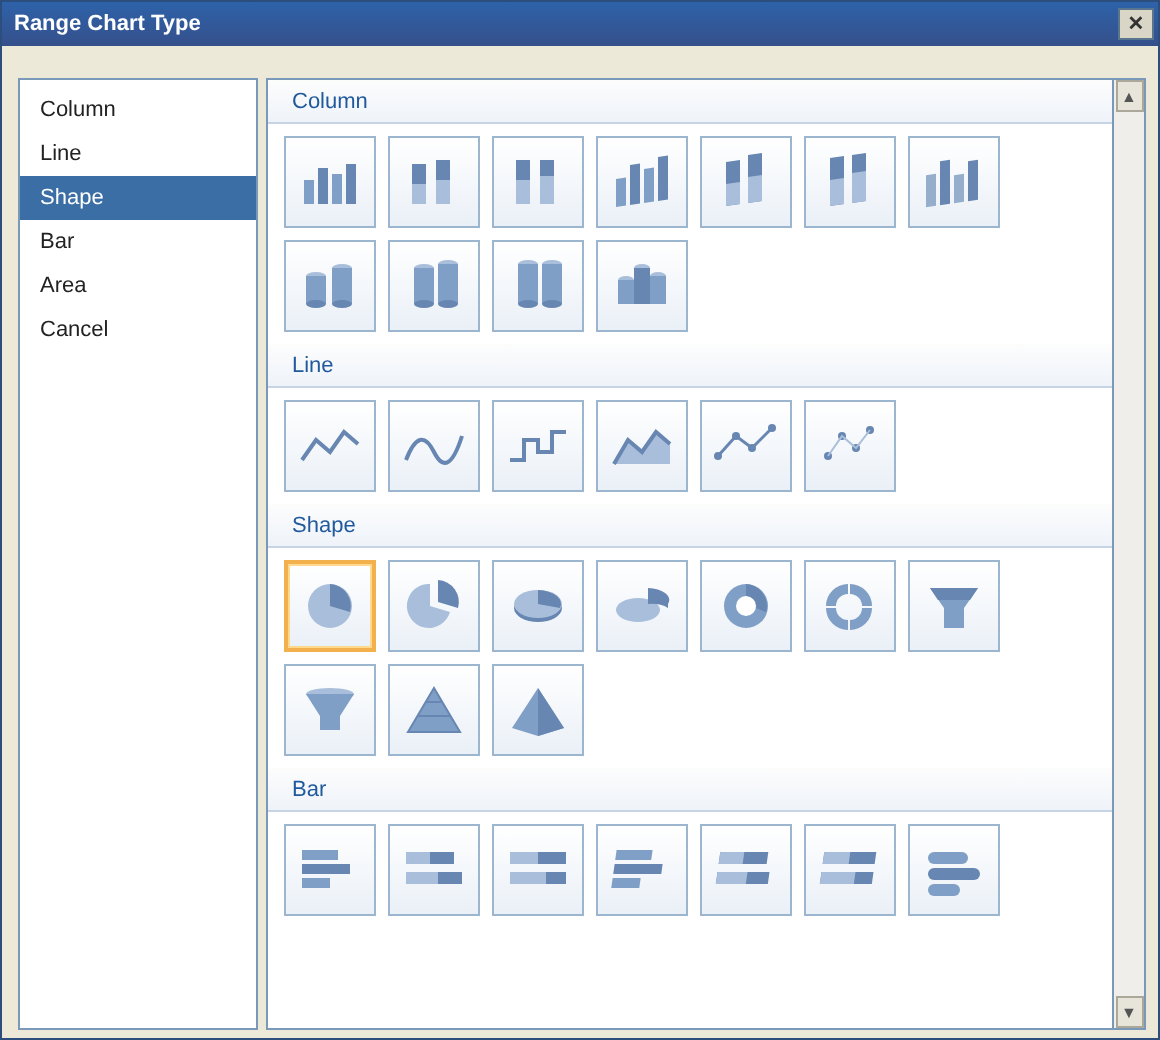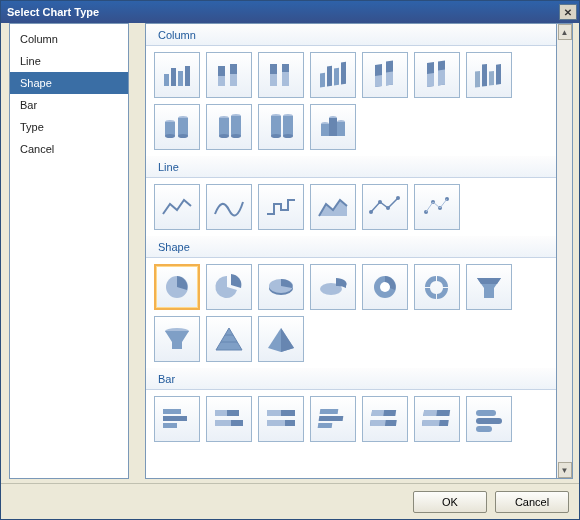--- a/index.html
+++ b/index.html
@@ -41,22 +41,22 @@
     justify-content: center;
     font-family: Arial, sans-serif;
     font-size: 10px;
     font-weight: bold;
     color: #333;
     cursor: pointer;
   }
   .body-area {
     flex: 1;
     display: flex;
-    padding: 0 6px 4px 8px;
-    gap: 16px;
+    padding: 16px 6px 4px 8px;
+    gap: 4px;
     min-height: 0;
   }
   .sidebar {
     width: 120px;
     border: 1px solid #7a98b8;
     background: #fff;
     padding: 4px 0;
   }
   .side-item {
     padding: 5px 10px;
@@ -156,34 +156,34 @@
     align-items: center;
     justify-content: center;
   }
 </style>
 </head>
 <body>
 
 <div class="window">
 
   <div class="titlebar">
-    <span>Select Chart Type</span>
+    <span>Range Chart Type</span>
     <div class="close-btn">
       <span>✕</span>
     </div>
   </div>
 
   <div class="body-area">
 
     <div class="sidebar">
       <div class="side-item"><span>Column</span></div>
       <div class="side-item"><span>Line</span></div>
       <div class="side-item selected"><span>Shape</span></div>
       <div class="side-item"><span>Bar</span></div>
-      <div class="side-item"><span>Type</span></div>
+      <div class="side-item"><span>Area</span></div>
       <div class="side-item"><span>Cancel</span></div>
     </div>
 
     <div class="gallery-wrap">
       <div class="gallery">
 
         <div class="section-head"><span>Column</span></div>
         <div class="thumb-row">
 
           <div class="thumb">
@@ -477,22 +477,14 @@
             <span>▲</span>
           </div>
         <div class="sb-btn">
             <span>▼</span>
           </div>
       </div>
     </div>
 
   </div>
 
-  <div class="footer">
-    <div class="dlg-btn">
-        <span>OK</span>
-      </div>
-    <div class="dlg-btn">
-        <span>Cancel</span>
-      </div>
-  </div>
 
 </div>
 
 </body></html>

